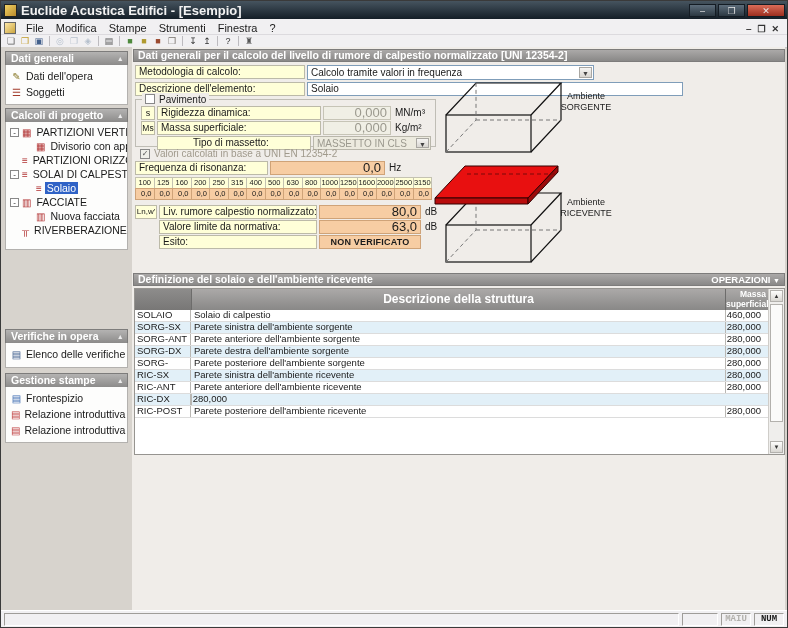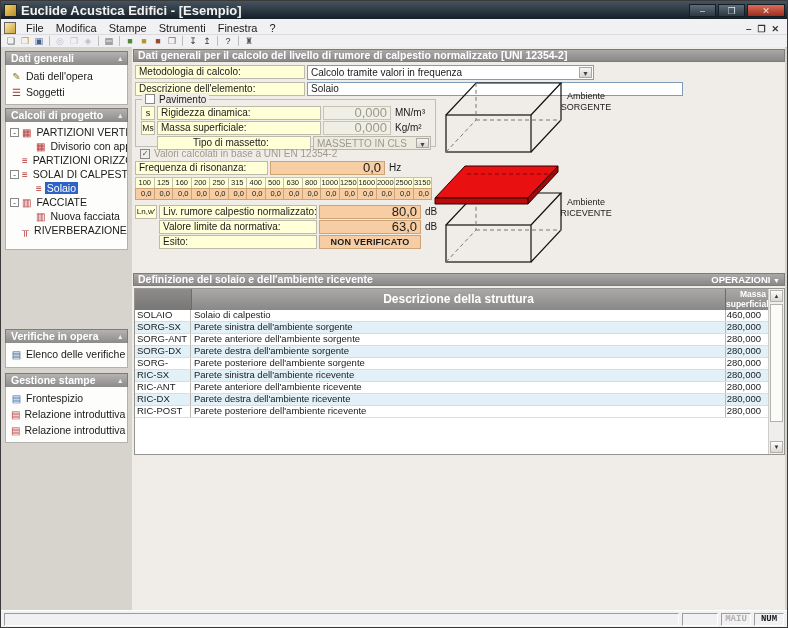--- a/index.html
+++ b/index.html
@@ -432,21 +432,20 @@
     <span class="tc-desc">Parete sinistra dell'ambiente ricevente</span>
     <span class="tc-mass">280,000</span>
   </div>
         <div class="trow">
     <span class="tc-code">RIC-ANT</span>
     <span class="tc-desc">Parete anteriore dell'ambiente ricevente</span>
     <span class="tc-mass">280,000</span>
   </div>
         <div class="trow">
     <span class="tc-code">RIC-DX</span>
-    <span class="tc-desc">Parete destra dell'ambiente ricevente</span>
     <span class="tc-mass">280,000</span>
   </div>
         <div class="trow">
     <span class="tc-code">RIC-POST</span>
     <span class="tc-desc">Parete posteriore dell'ambiente ricevente</span>
     <span class="tc-mass">280,000</span>
   </div>
       </div>
     <div class="sb">
       <div class="sb-btn" style="top:1px;">▲</div>

